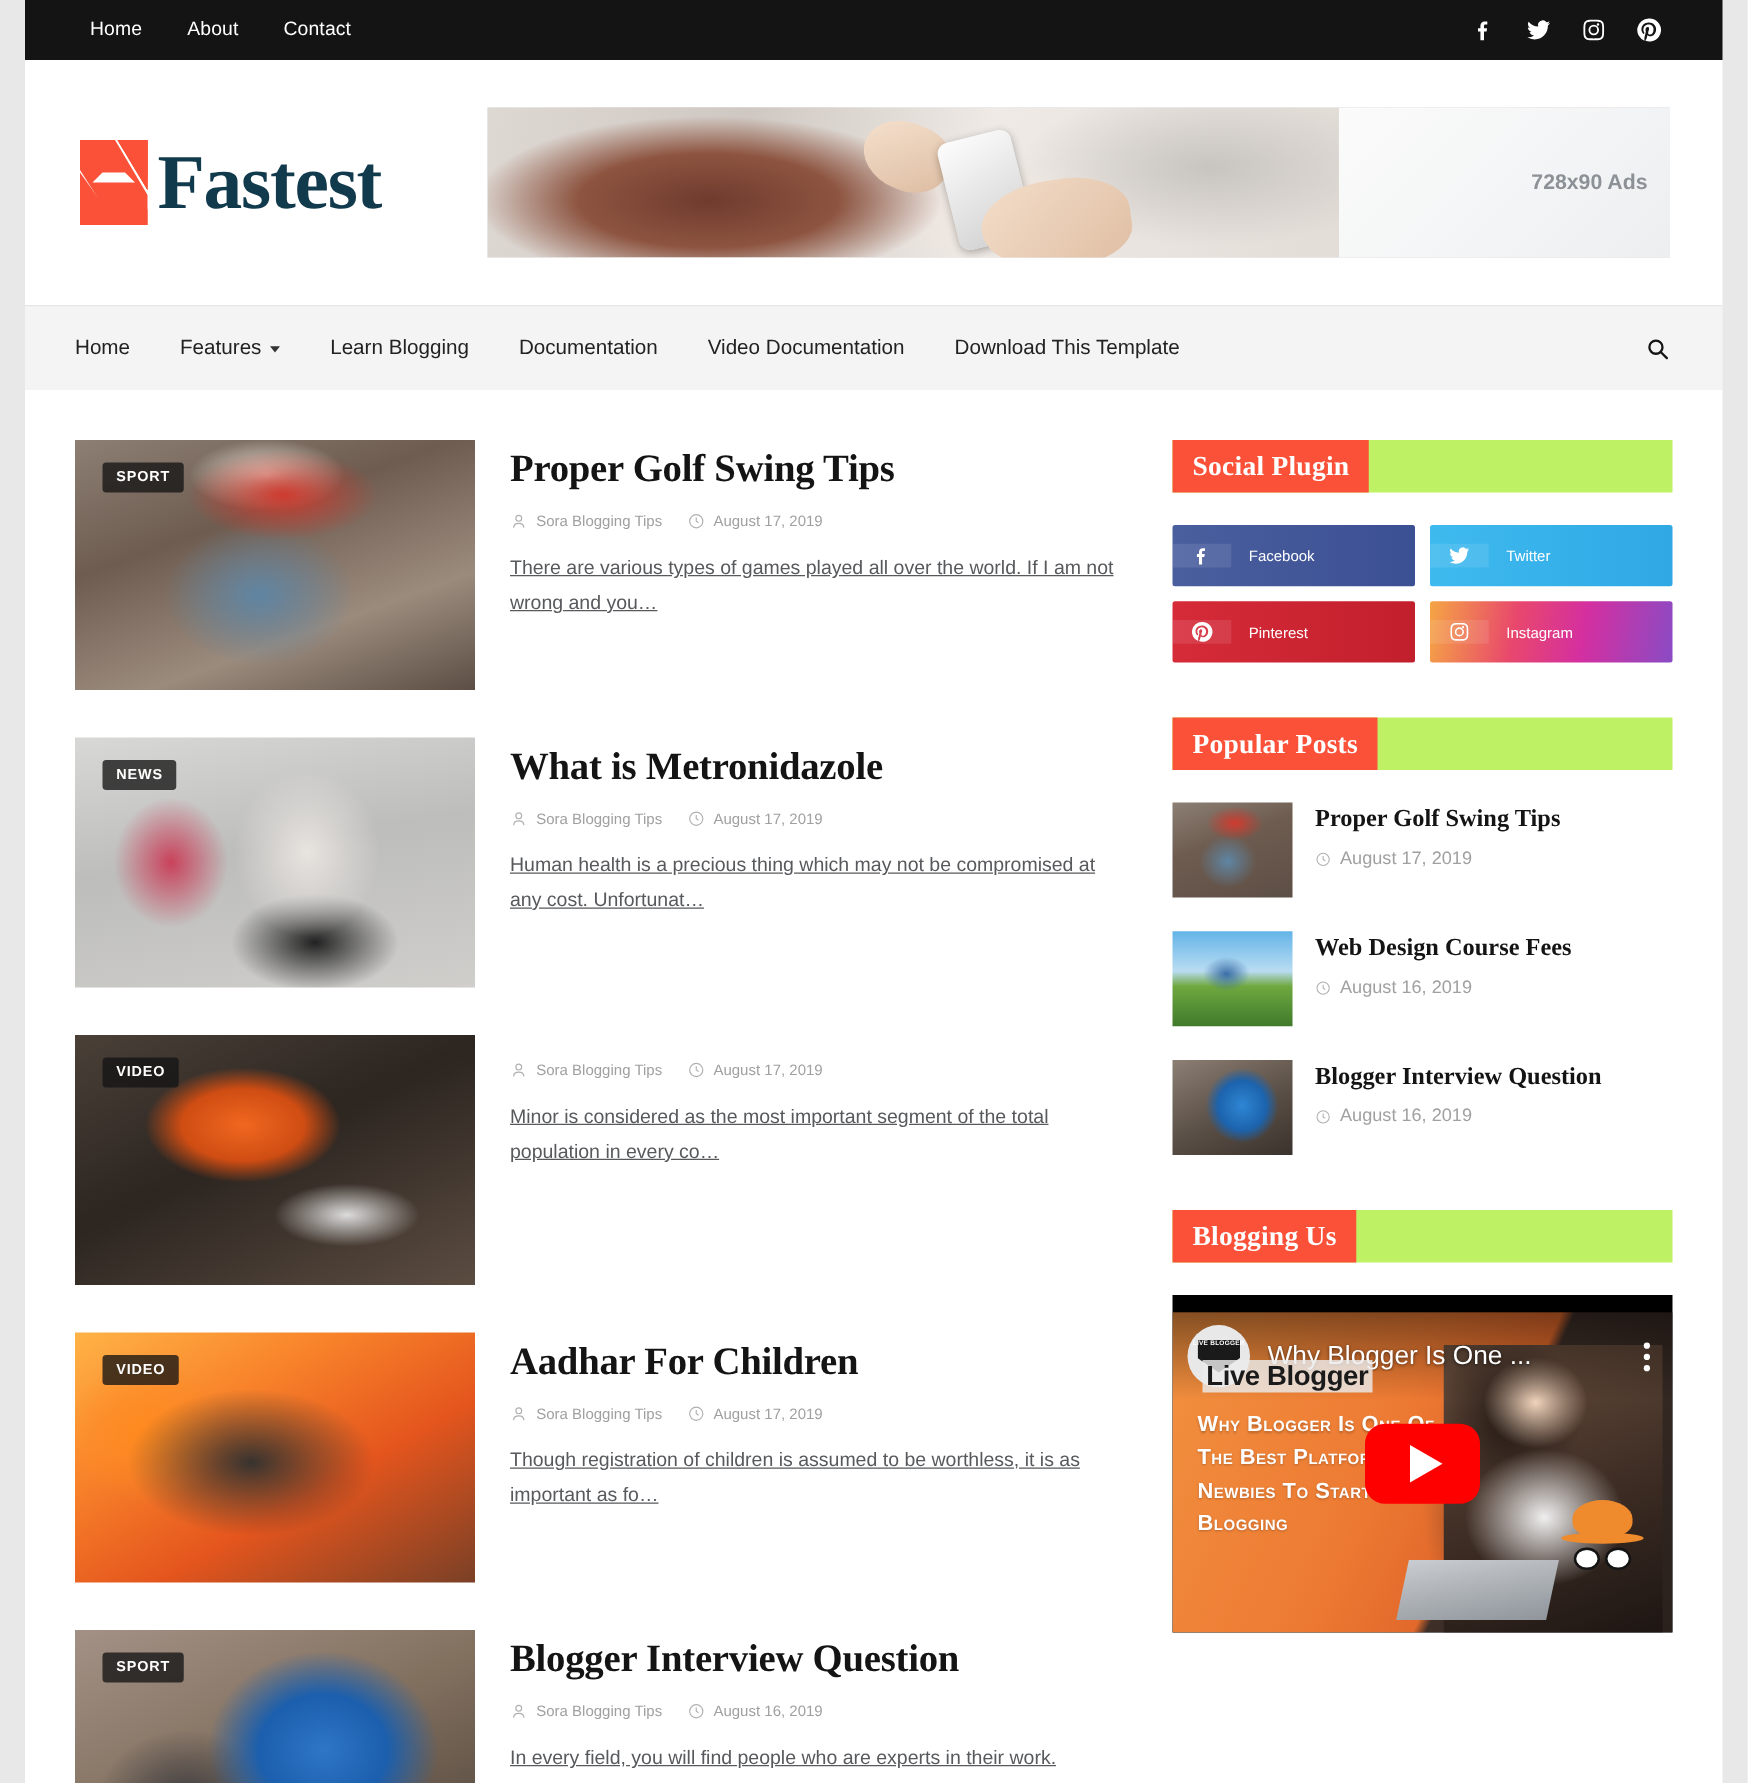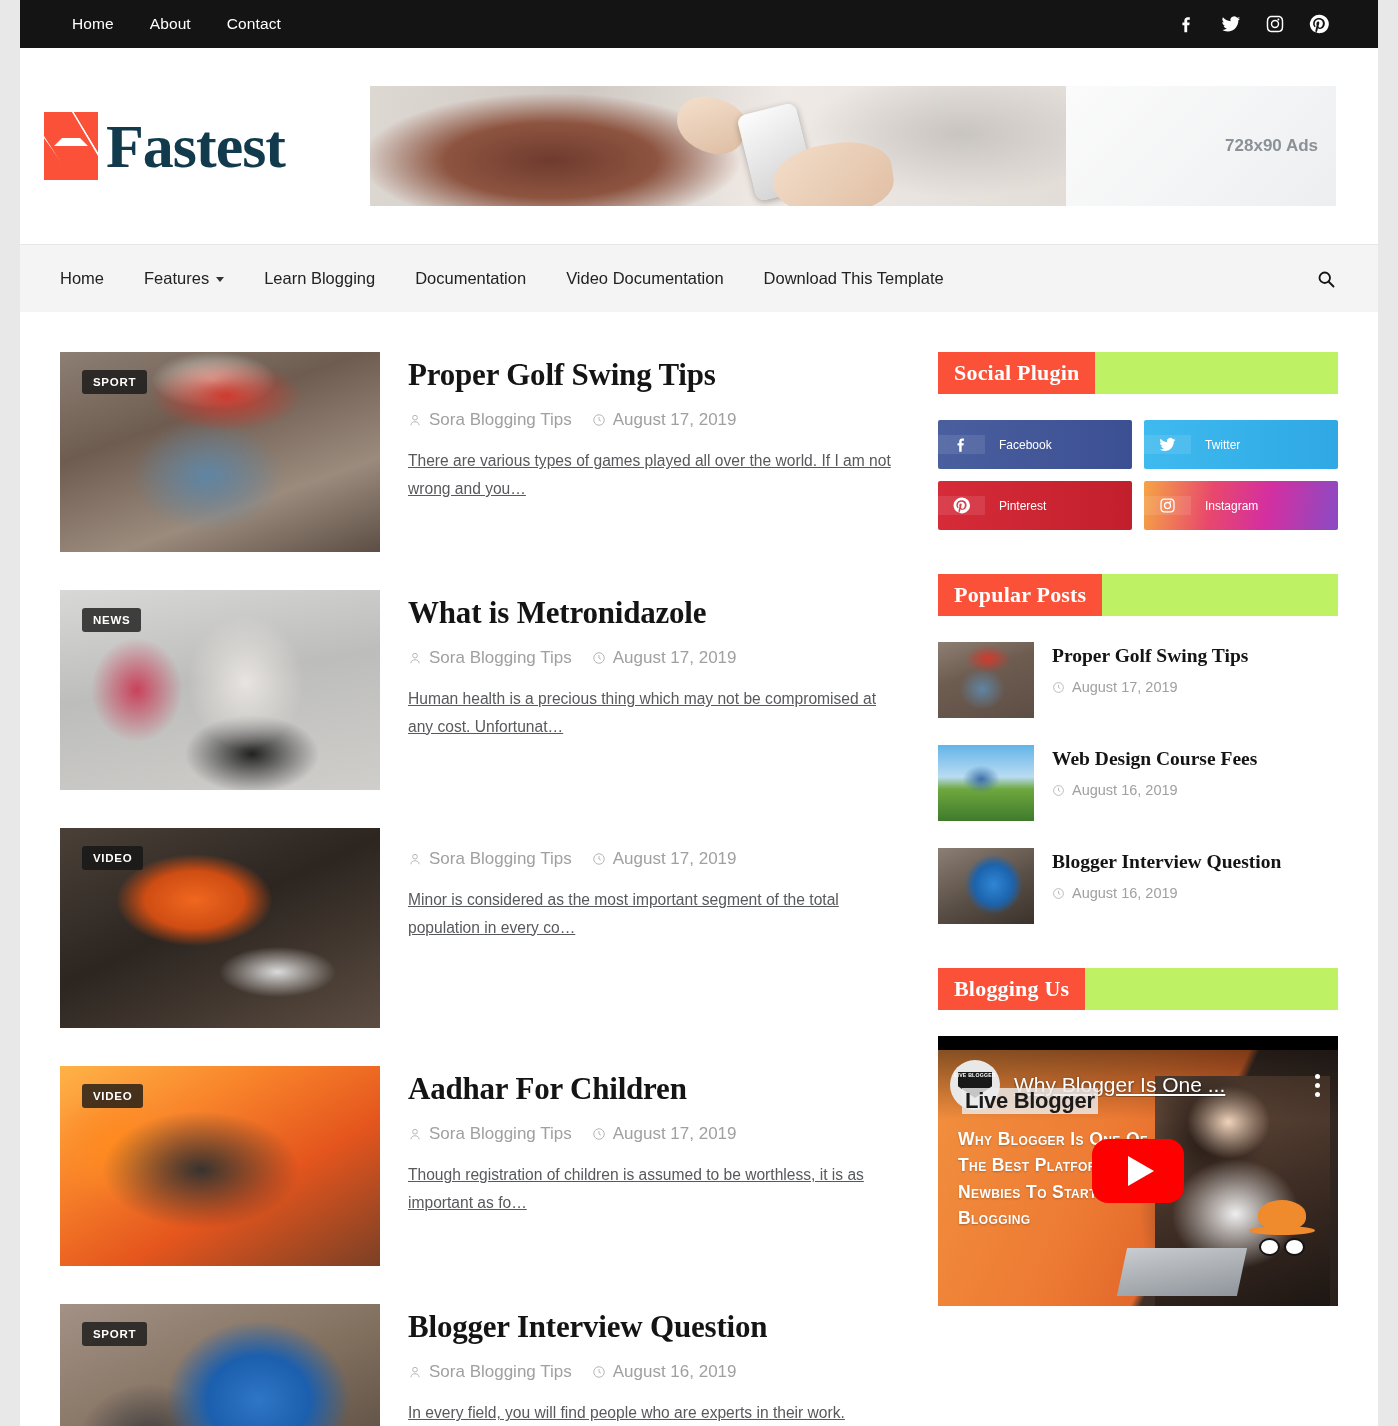--- a/index.html
+++ b/index.html
@@ -32,21 +32,21 @@
   .tsoc { width: 22px; height: 22px; display: block; cursor: pointer; }
   .tsoc svg { width: 100%; height: 100%; fill: #fff; display: block; }
 
   
   .header {
     background: #fff;
     margin: 0 20px;
     height: 196px;
     display: flex;
     align-items: center;
-    padding: 0 42px 0 20px;
+    padding: 0 42px 0 40px;
   }
   .logo { display: flex; align-items: center; width: 330px; cursor: pointer; }
   .logo-mark { width: 62px; height: 76px; position: relative; margin-right: 4px; }
   .logo-text {
     font-family: "Liberation Serif", serif;
     font-weight: bold;
     font-size: 62px;
     color: #123a4d;
     letter-spacing: -1px;
     line-height: 1;
@@ -180,21 +180,21 @@
     line-height: 1.2;
     letter-spacing: -.2px;
     cursor: pointer;
   }
   .post-meta {
     display: flex;
     align-items: center;
     gap: 20px;
     margin-top: 17px;
     color: #a0a0a0;
-    font-size: 17px;
+    font-size: 12px;
   }
   .meta-item { display: flex; align-items: center; gap: 7px; }
   .meta-item svg { width: 14px; height: 14px; stroke: #b0b0b0; fill: none; stroke-width: 1.6; }
   .post-snippet {
     margin-top: 17px;
     font-size: 15.6px;
     color: #57595c;
     line-height: 1.78;
     max-width: 500px;
     text-decoration: underline;
@@ -375,21 +375,20 @@
     letter-spacing: .2px;
   }
   .yt-vid-title {
     color: #fff;
     font-size: 21px;
     margin-left: 14px;
     text-shadow: 0 1px 3px rgba(0,0,0,.6);
     flex: 1;
     white-space: nowrap;
     overflow: hidden;
-    text-decoration: underline;
   }
   .yt-kebab { display: flex; flex-direction: column; gap: 4px; padding: 0 6px; cursor: pointer; }
   .yt-kebab i { width: 5px; height: 5px; background: #fff; border-radius: 50%; display: block; }
   .yt-channel {
     position: absolute;
     left: 24px; top: 52px;
     z-index: 5;
     font-size: 22px;
     font-weight: bold;
     color: #1a1a1a;

